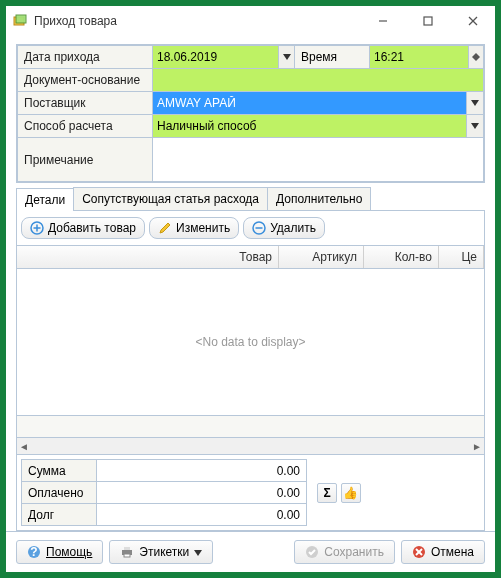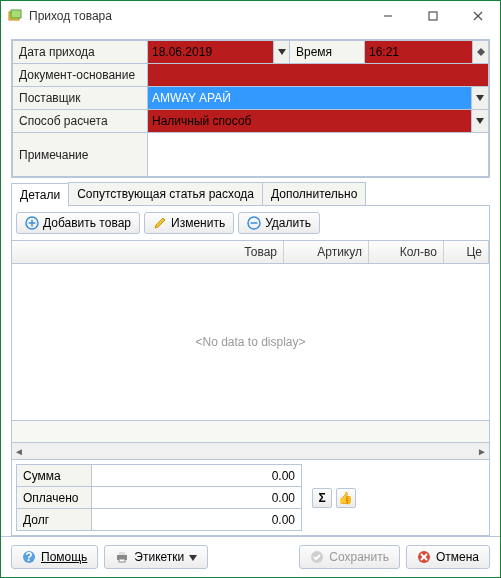--- a/index.html
+++ b/index.html
@@ -1,39 +1,39 @@
 <!DOCTYPE html>
 <html><head>
 <meta charset="utf-8">
 <style>
   * { box-sizing: border-box; font-family: 'Segoe UI', Tahoma, sans-serif; font-size: 12px; }
   body { margin: 0; background: #fff; }
-  .window { width: 501px; height: 578px; border: 1px solid #15803d; background: #fff; display: flex; flex-direction: column; }
+  .window { width: 501px; height: 578px; border: 6px solid #15803d; background: #fff; display: flex; flex-direction: column; }
   .titlebar { height: 30px; background: #fff; display: flex; align-items: center; padding-left: 6px; }
   .titlebar .app-icon { width: 16px; height: 16px; margin-right: 6px; display: flex; align-items: center; justify-content: center; }
   .titlebar .title { color: #333; flex: 1; }
   .tb-btn { width: 45px; height: 30px; display: flex; align-items: center; justify-content: center; color: #555; }
   .content { flex: 1; padding: 8px 10px 0 10px; display: flex; flex-direction: column; }
   .form-area { border: 1px solid #b7c7d9; }
   table.form { width: 100%; border-collapse: collapse; }
   table.form td { border: 1px solid #b7c7d9; padding: 0; height: 23px; vertical-align: middle; }
   table.form td:first-child { background: #f5f5f0; padding-left: 6px; width: 135px; color: #222; }
   .val { display: flex; align-items: stretch; height: 100%; }
-  .val input { border: none; outline: none; padding: 0 4px; width: 100%; background: #b91c1c; }
+  .val input { border: none; outline: none; padding: 0 4px; width: 100%; background: #bef264; }
   .val input.sel { background: #3399ff; color: #fff; }
   .dd-btn { width: 18px; border-left: 1px solid #b7c7d9; background: #f0f0ec; display: flex; align-items: center; justify-content: center; cursor: pointer; }
   .dd-btn svg { width: 8px; height: 6px; }
   .note-row td:first-child { height: 42px; }
   .note-row td:last-child { padding: 2px; }
   .note-row textarea { width: 100%; height: 36px; border: none; outline: none; resize: none; padding: 2px 4px; }
   .tabs { display: flex; border-bottom: 1px solid #b7c7d9; margin-top: 4px; }
   .tab { padding: 4px 8px; border: 1px solid #b7c7d9; border-bottom: none; margin-right: -1px; background: #f4f4f0; cursor: pointer; }
   .tab.active { background: #fff; position: relative; top: 1px; }
   .toolbar { display: flex; gap: 4px; padding: 6px 4px; border: 1px solid #b7c7d9; border-top: none; }
-  .btn { display: flex; align-items: center; gap: 4px; padding: 2px 8px; border: 1px solid #b7c7d9; background: linear-gradient(#fdfdfd,#ececec); border-radius: 3px; cursor: pointer; height: 22px; }
+  .btn { display: flex; align-items: center; gap: 4px; padding: 2px 8px; border: 1px solid #b7c7d9; background: linear-gradient(#fdfdfd,#ececec); border-radius: 8px; cursor: pointer; height: 22px; }
   .grid-wrap { border: 1px solid #b7c7d9; border-top: none; flex: 1; display: flex; flex-direction: column; min-height: 140px; }
   .grid-head { display: flex; background: linear-gradient(#fdfdfd,#eeeeee); border-bottom: 1px solid #b7c7d9; }
   .grid-head div { padding: 4px 6px; border-right: 1px solid #d0d0d0; text-align: right; color: #333; }
   .gh-product { flex: 1; }
   .gh-art { width: 85px; }
   .gh-qty { width: 75px; }
   .gh-price { width: 45px; }
   .grid-body { flex: 1; display: flex; align-items: center; justify-content: center; color: #999; background: #fff; }
   .grid-scroll { height: 17px; border-top: 1px solid #b7c7d9; background: #f0f0f0; display:flex; align-items:center; justify-content:space-between; padding:0 2px;}
   .grid-scroll .tri { font-size:10px; color:#666; }

